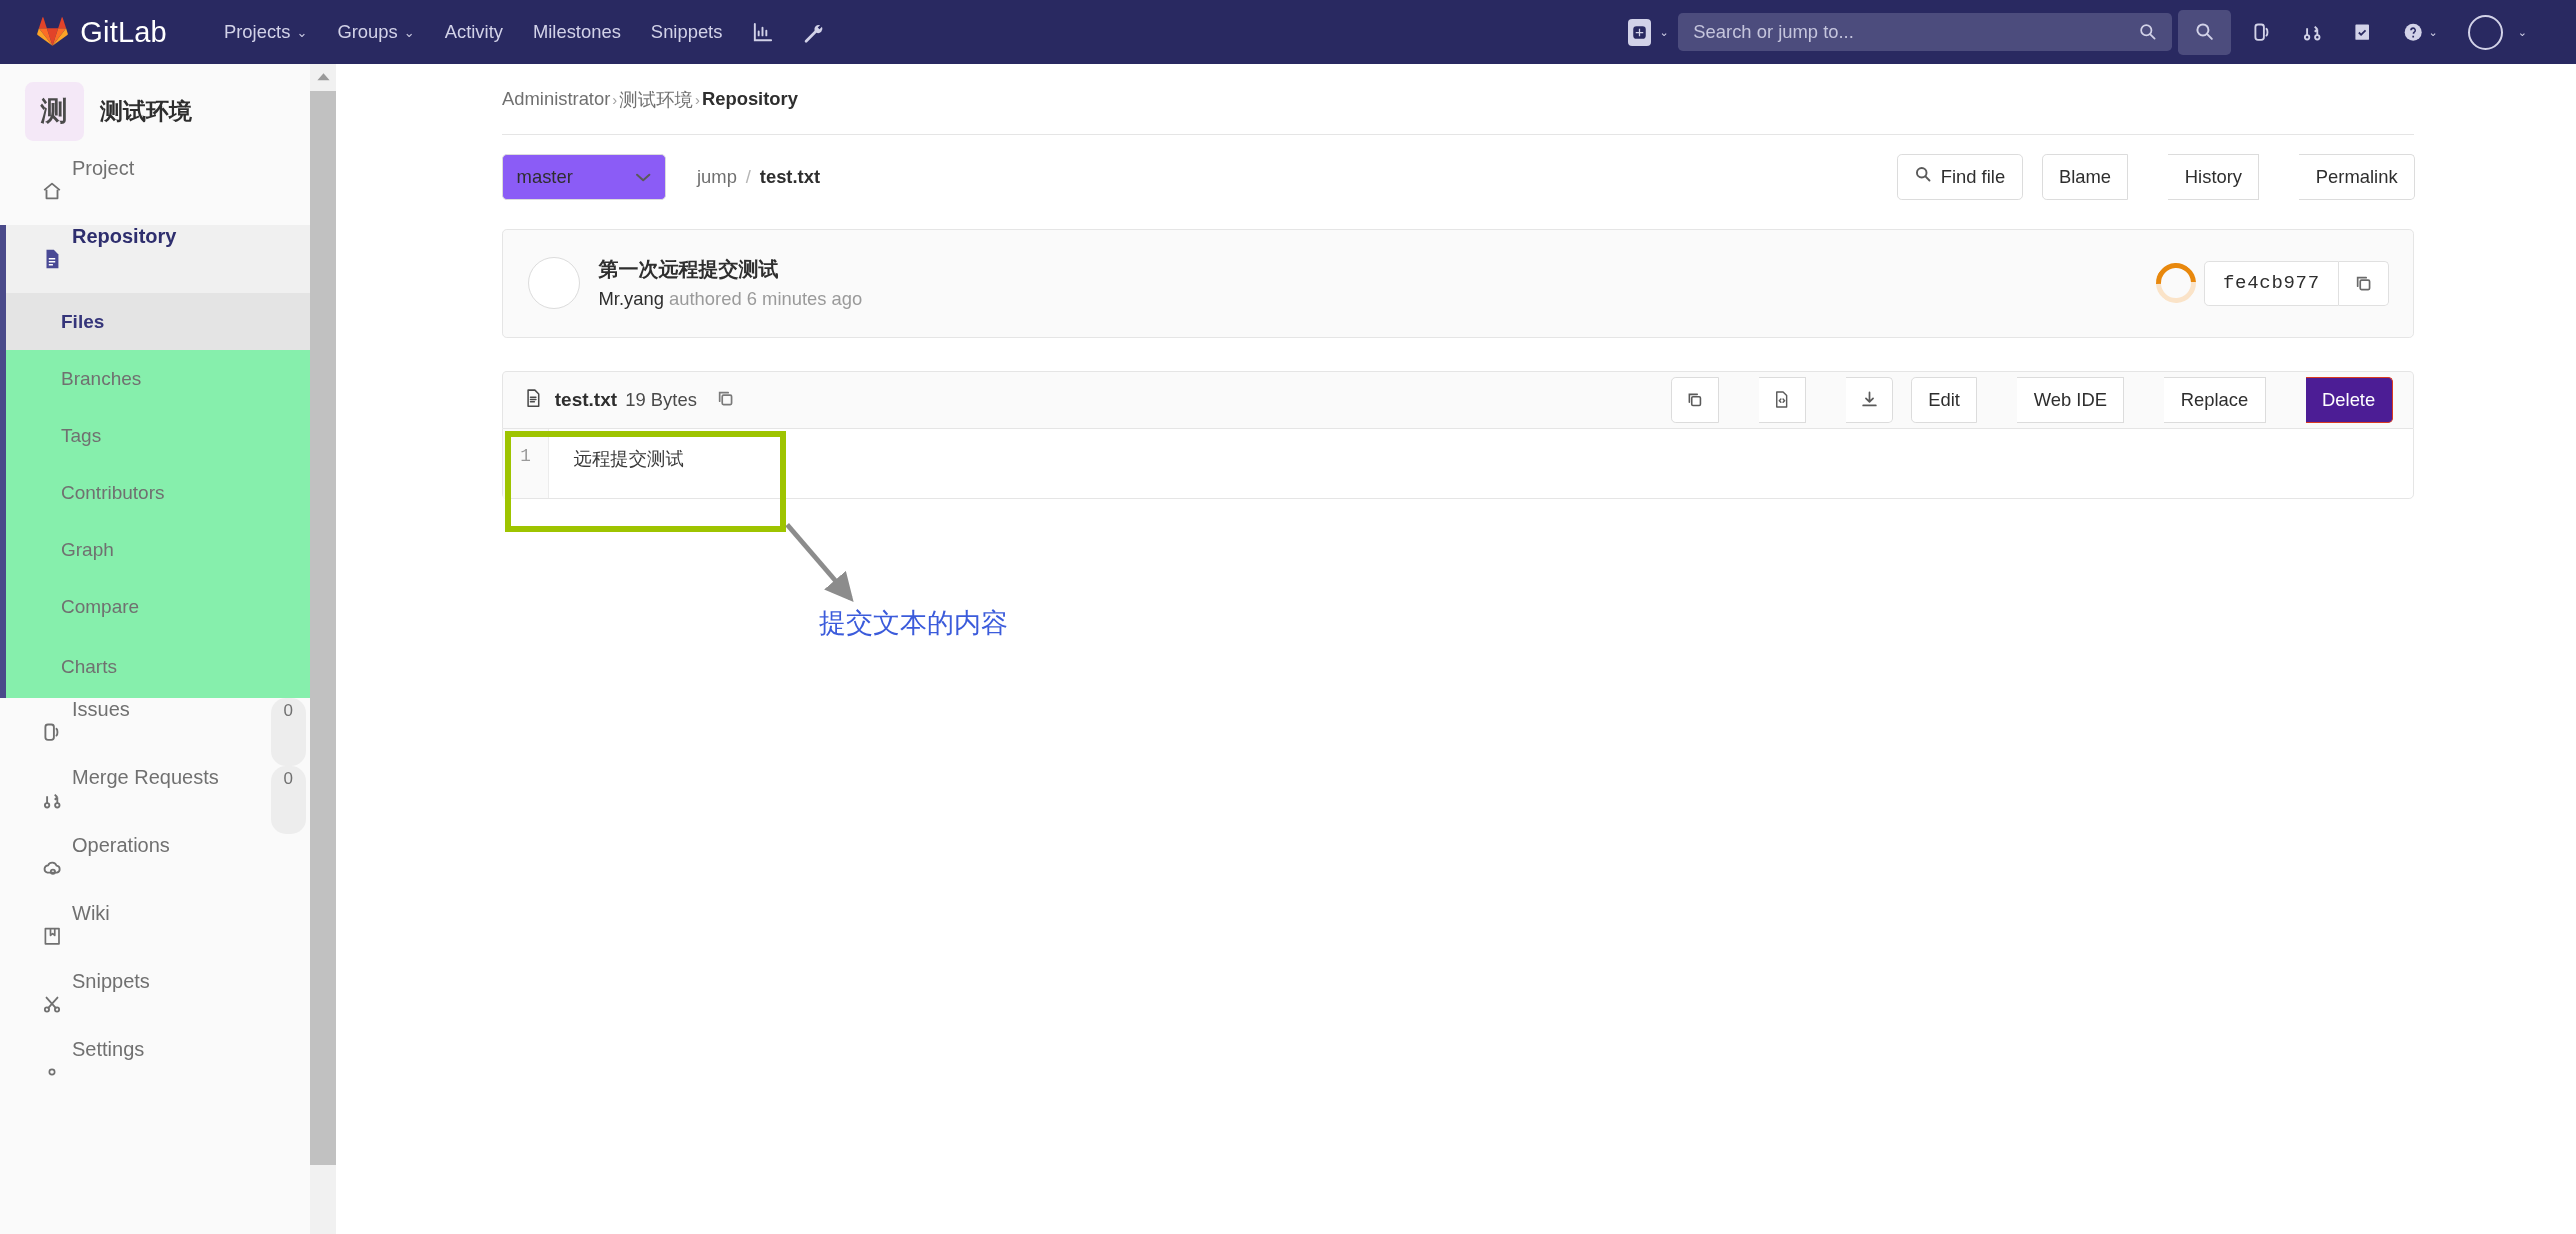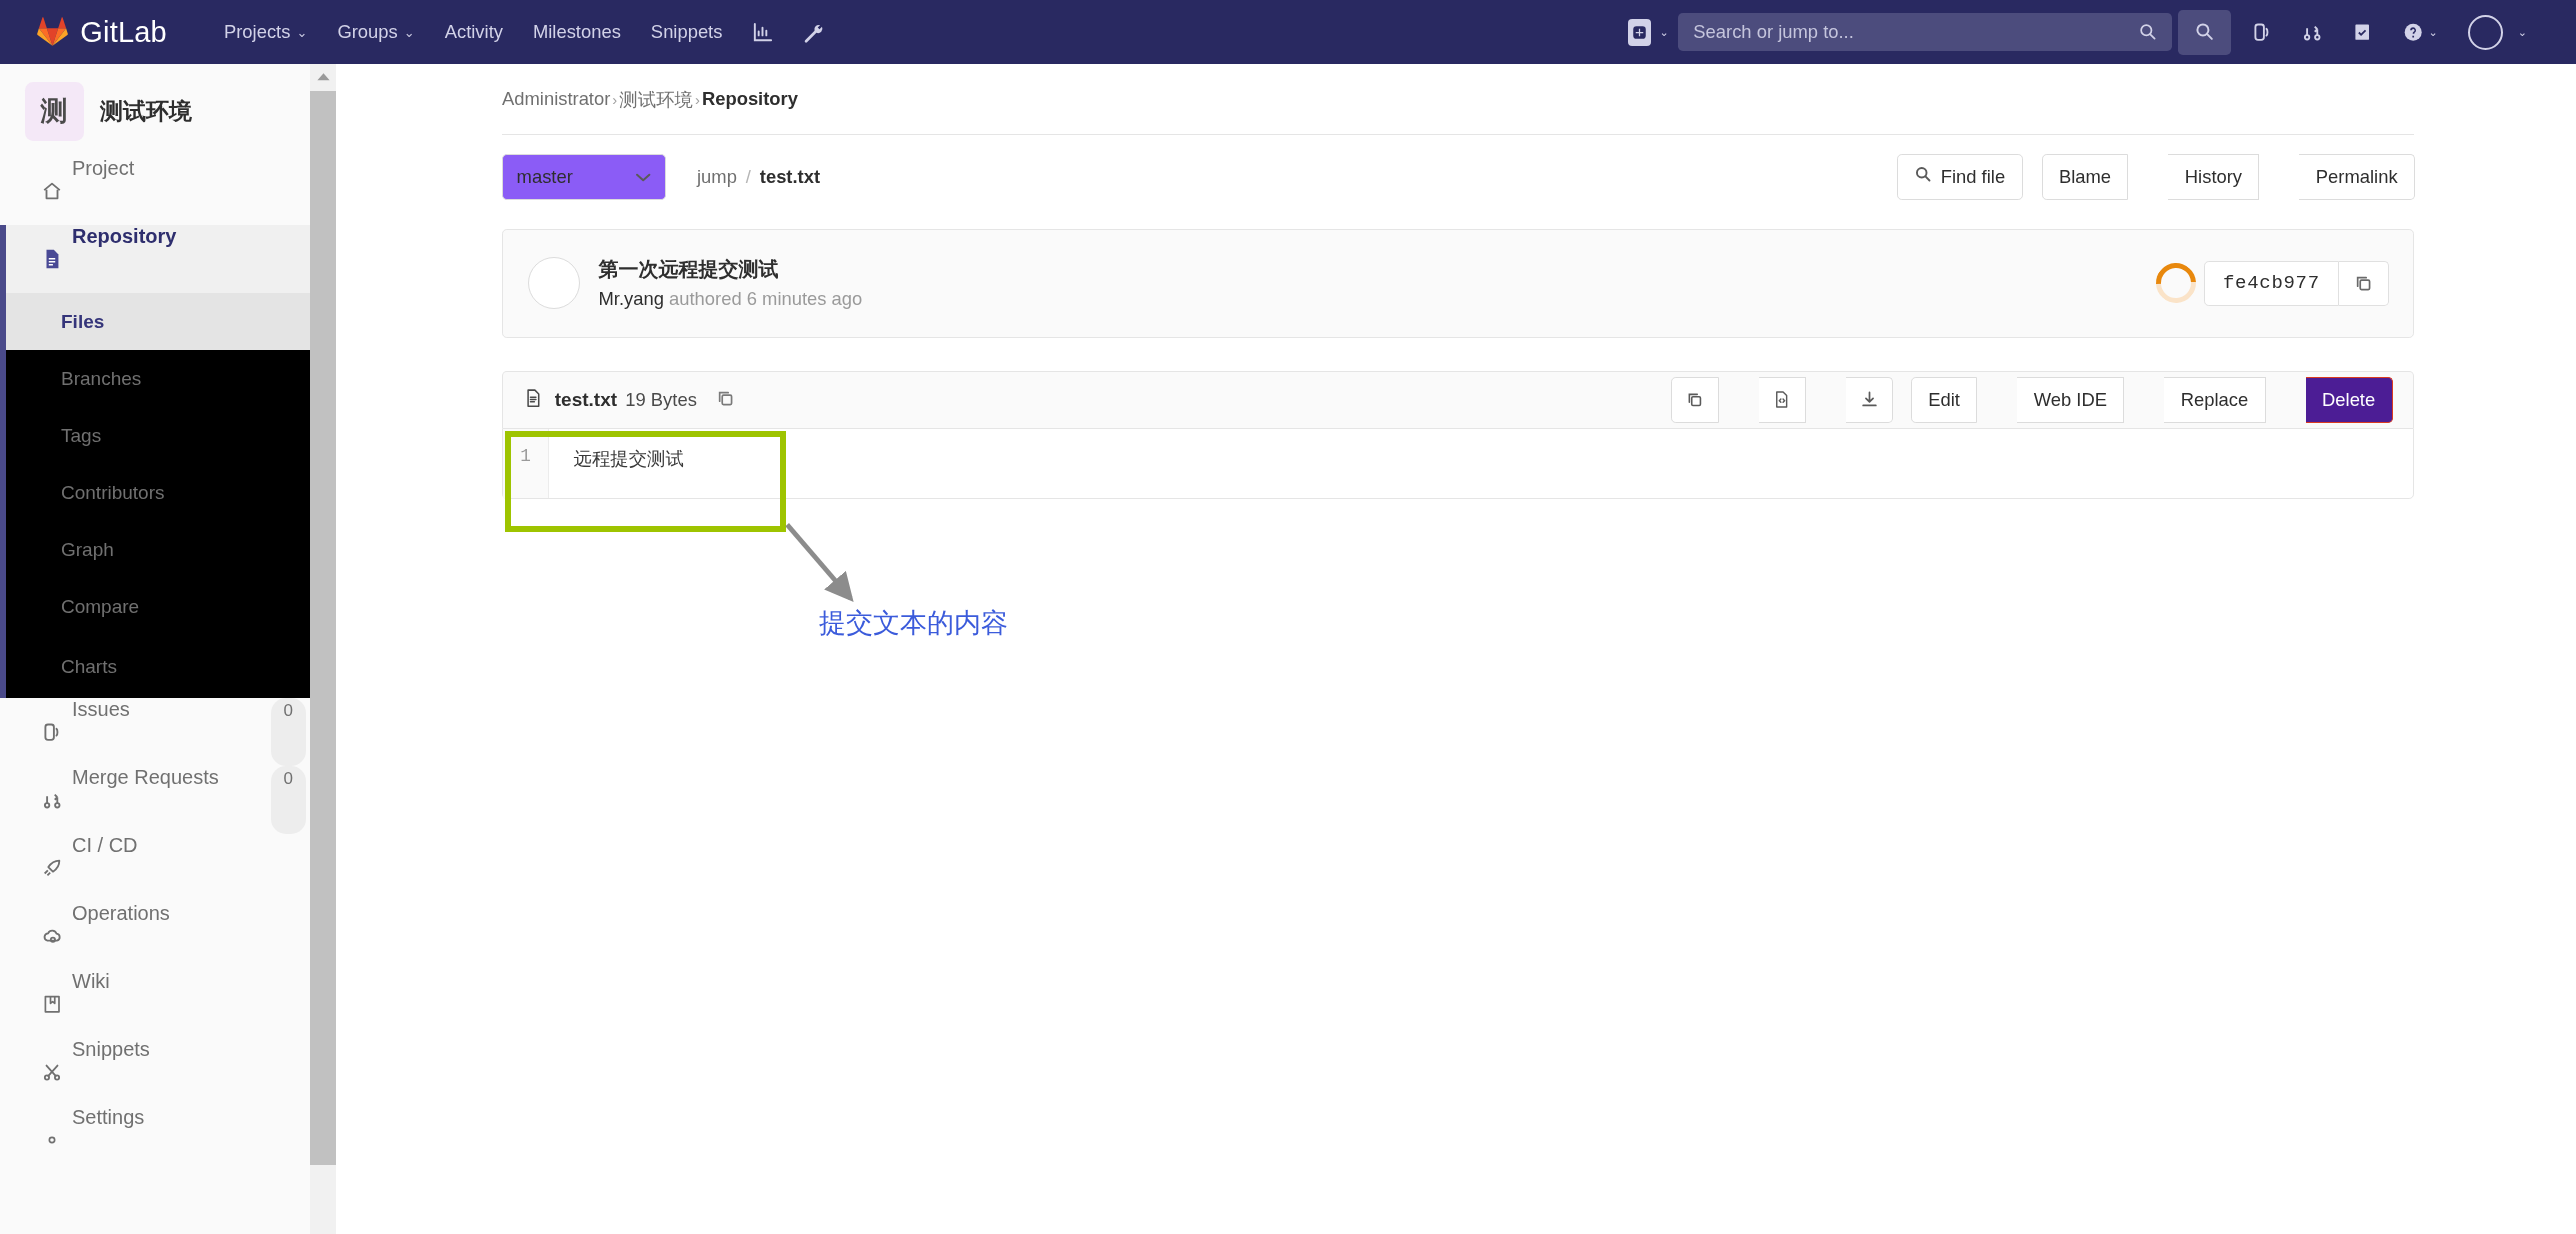--- a/index.html
+++ b/index.html
@@ -67,21 +67,21 @@
     display: flex; height: 68px; padding-left: 39px;
     color: #707070; font-size: 20px; gap: 7px; position: relative;
   }
   .side-item .label { flex: 1; }
   .side-item.active-parent {
     background: #f0f0f0; color: #2e2e6e; font-weight: 700;
   }
   .side-item.active-parent::before {
     content: ""; position: absolute; left: 0; top: 0; width: 6.1px; height: 100%; background: #4a4a8a;
   }
-  .side-sub-wrap { background: #000000; position: relative; }
+  .side-sub-wrap { background: #86efac; position: relative; }
   .side-sub-wrap::before {
     content: ""; position: absolute; left: 0; top: 0; width: 6.1px; height: 100%; background: #4a4a8a;
   }
   .side-sub {
     display: flex; align-items: center; height: 57px; padding-left: 61px;
     color: #707070; font-size: 19px;
   }
   .side-sub.active { background: #e4e4e4; color: #35357a; font-weight: 700; }
   .count-badge {
     background: #ededed; color: #707070; border-radius: 15px; font-size: 17px;
@@ -386,29 +386,20 @@
       <svg width="20.4" height="20.4" viewBox="0 0 24 24" fill="none" stroke="#707070" stroke-width="2.2">
         <circle cx="6" cy="18" r="2.6"></circle>
           <circle cx="18" cy="18" r="2.6"></circle>
         <path d="M6 15.4V7.5M18 15.4V8.5M18 8.5 15 5.5M18 8.5l-3 3"></path>
       </svg>
     </span>
     <span class="label">Merge Requests</span>
     <span class="count-badge">0</span>
   </div>
 
-  <div class="side-item">
-    <span class="side-icon">
-      <svg width="22" height="22" viewBox="0 0 24 24" fill="none" stroke="#707070" stroke-width="2" stroke-linejoin="round">
-        <path d="M20 4c-5 0-9 2.5-12 7l5 5c4.5-3 7-7 7-12z"></path>
-        <path d="M7.5 14.5 4 18M10 17l-3 3"></path>
-      </svg>
-    </span>
-    <span class="label">CI / CD</span>
-  </div>
 
   <div class="side-item">
     <span class="side-icon">
       <svg width="22" height="22" viewBox="0 0 24 24" fill="none" stroke="#707070" stroke-width="2">
         <path d="M7 17a4 4 0 0 1 .7-7.9A5 5 0 0 1 17 9.5a3.8 3.8 0 0 1 .3 7.5z" stroke-linejoin="round"></path>
         <circle cx="13" cy="16" r="2.3"></circle>
       </svg>
     </span>
     <span class="label">Operations</span>
   </div>

